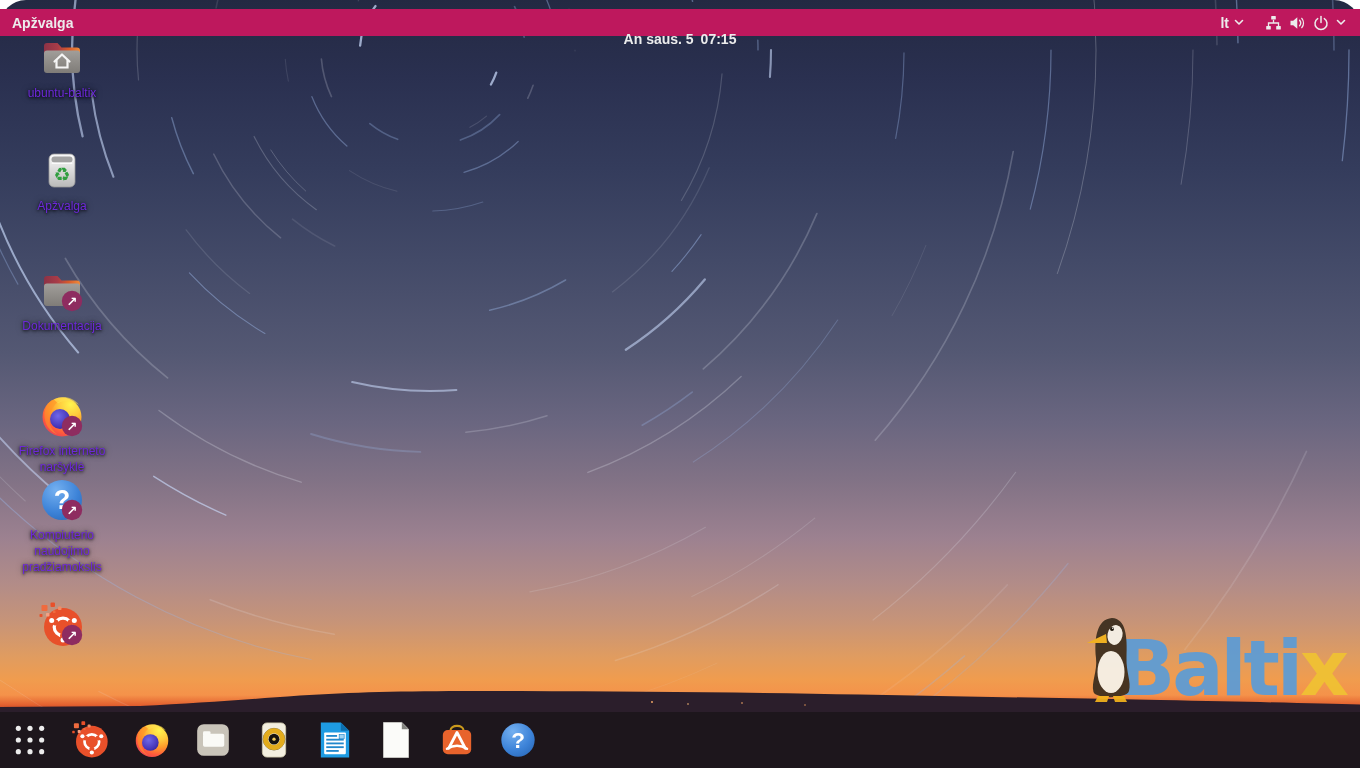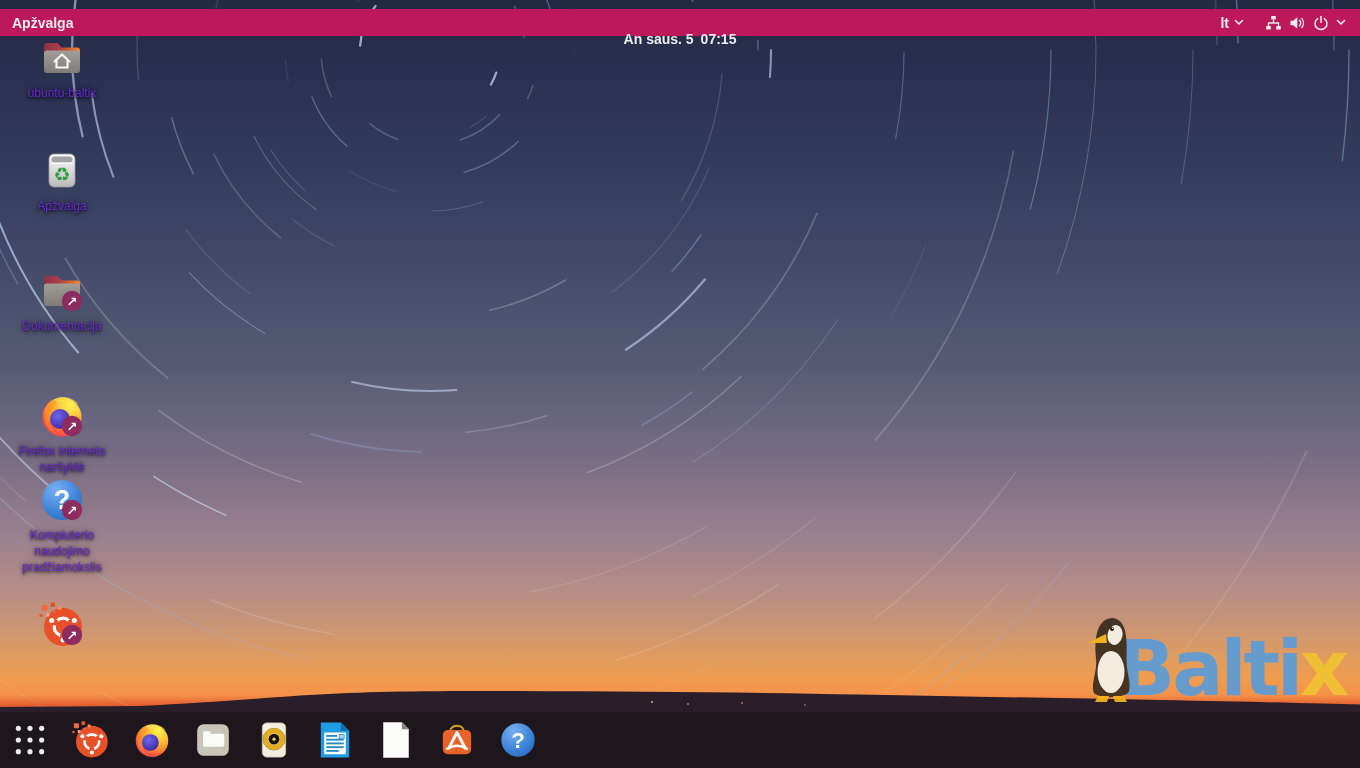--- a/index.html
+++ b/index.html
@@ -4,20 +4,21 @@
 <style>
   * { margin:0; padding:0; box-sizing:border-box; }
   html,body { width:1360px; height:768px; overflow:hidden; font-family:"Liberation Sans",sans-serif; }
   .desktop {
     position:absolute; inset:0;
     background:linear-gradient(180deg,
       #232942 0%, #2a3050 10%, #343c5c 22%, #434a68 34%, #545873 46%,
       #6a6680 55%, #837386 63%, #9c8190 70%, #b28c88 76%, #c79478 81%,
       #e09c60 85.5%, #f09c4e 88.5%, #f5924a 90.5%, #e3602f 91.8%,
       #9c3220 92.8%, #47191a 93.6%, #221418 95%, #1c1712 100%);
+    border-radius:26px;
   }
   svg.layer { position:absolute; inset:0; width:1360px; height:768px; }
 
   
   .topbar {
     position:absolute; top:9px; left:0; right:0; height:27px;
     background:#be185d; color:#ececec; display:flex; align-items:center;
     font-size:14px; font-weight:600; z-index:50;
   }
   .activities { height:100%; display:flex; align-items:center; padding:0 12px; cursor:pointer; }

